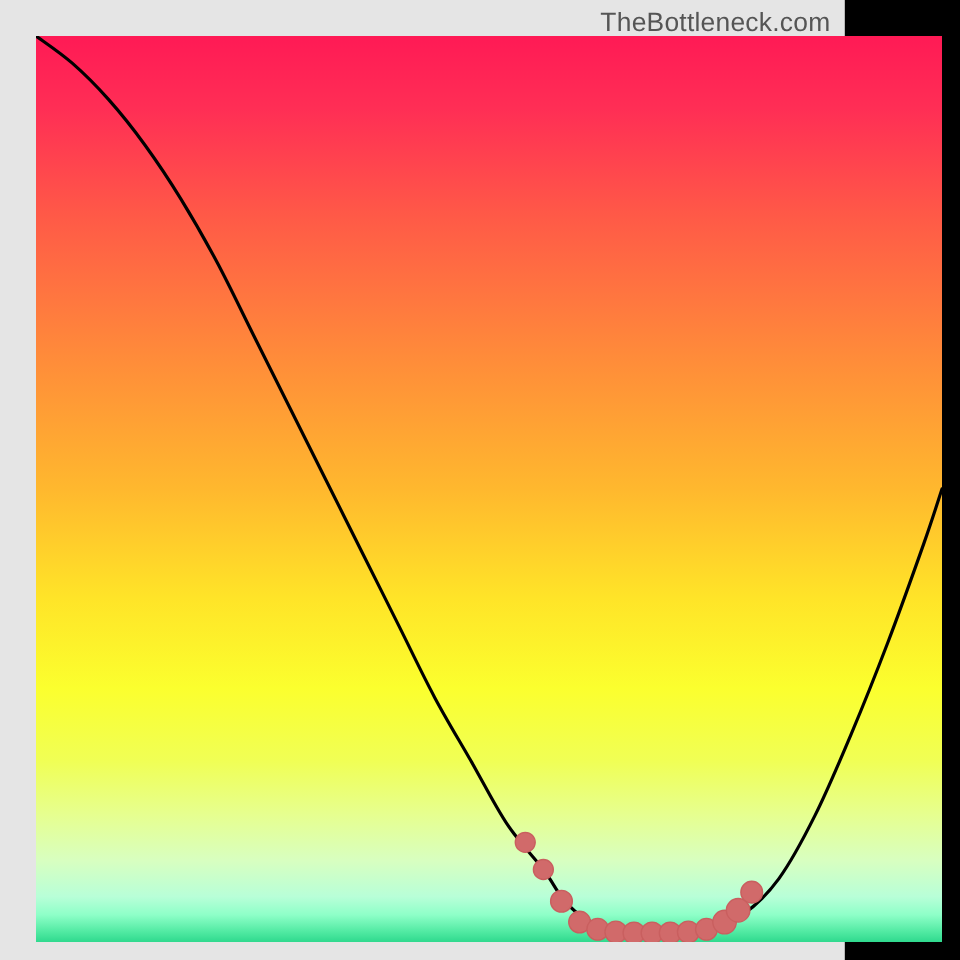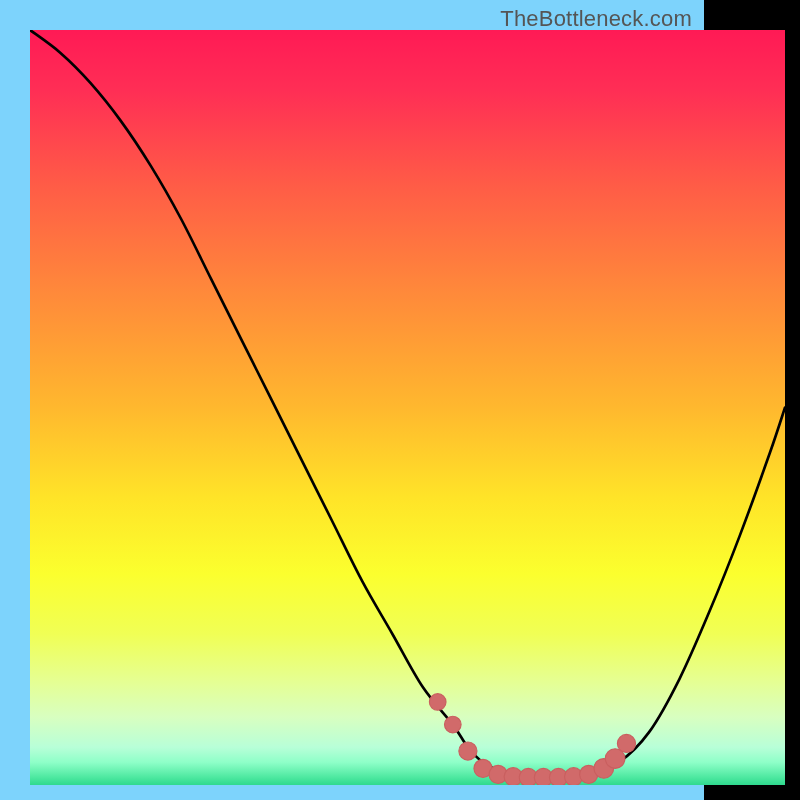--- a/index.html
+++ b/index.html
@@ -1,21 +1,21 @@
 <!DOCTYPE html>
 <html><head>
 <meta charset="utf-8">
 <style>
   * { margin: 0; padding: 0; box-sizing: border-box; }
   html, body { width: 800px; height: 800px; overflow: hidden; background: #000; }
   .frame {
     position: relative;
     width: 704px;
     height: 800px;
-    background: #7dd3fc;
+    background: #e5e5e5;
   }
   .watermark {
     position: absolute;
     top: 6px;
     right: 12px;
     font-family: Arial, Helvetica, sans-serif;
     font-size: 22px;
     color: #555;
     font-weight: 400;
     letter-spacing: 0.2px;

